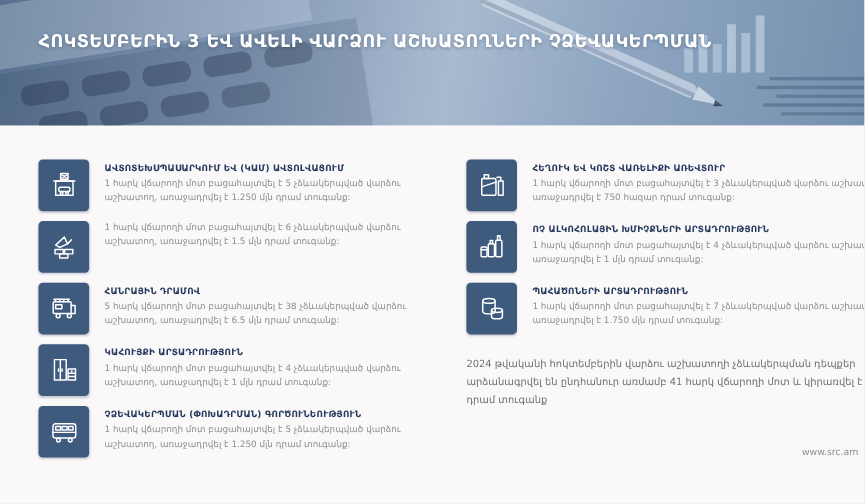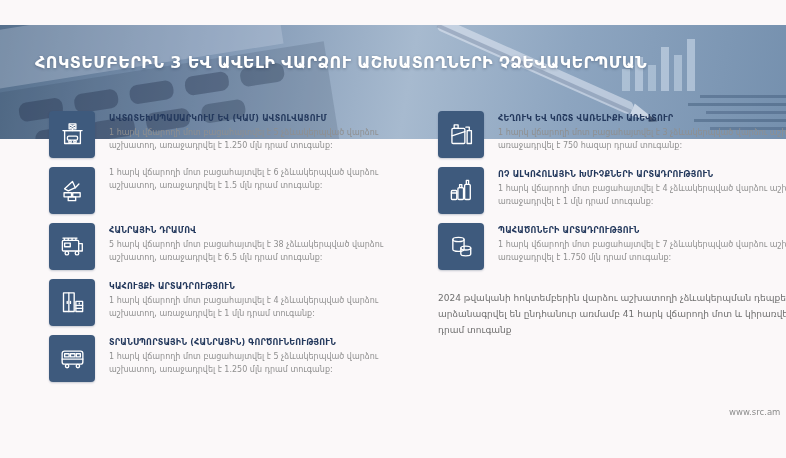--- a/index.html
+++ b/index.html
@@ -5,30 +5,29 @@
   html,body{margin:0;padding:0;background:#e8e8e8;}
   .page{
     position:relative;width:786px;height:458px;overflow:hidden;
     background:#fbf8f9;font-family:"DejaVu Sans",sans-serif;
     -webkit-font-smoothing:antialiased;
   }
   
   .header{
     position:absolute;left:0;top:0;width:786px;height:114px;overflow:hidden;
     background:linear-gradient(100deg,#56708d 0%,#7e95b2 26%,#a7bacf 52%,#8da5c0 72%,#7590ae 100%);
-    margin-top:25px;
   }
   .header-art{position:absolute;left:0;top:0;}
   .header-title{
     position:absolute;left:35px;top:20px;color:#ffffff;font-weight:bold;
     font-size:16px;line-height:35px;letter-spacing:.4px;white-space:nowrap;
     text-shadow:0 1px 3px rgba(20,35,60,.35);
   }
   
-  .col{position:absolute;top:111px;margin-left:14px;}
+  .col{position:absolute;top:145px;}
   .col-left{left:35px;width:356px;}
   .col-right{left:424px;width:380px;}
   .item{display:flex;align-items:flex-start;margin-bottom:9px;}
   .tile{
     flex:0 0 46px;width:46px;height:47px;margin-right:14px;border-radius:4px;
     background:#3e5a7d;display:flex;align-items:center;justify-content:center;
     box-shadow:0 1px 2px rgba(40,60,90,.25);
   }
   .tile svg{display:block;}
   .item-text{flex:1;min-width:0;}
@@ -165,21 +164,21 @@
           <rect x="2.8" y="5.5" width="18.4" height="11.5" rx="2"></rect>
             <path d="M2.8 12.5h18.4"></path>
           <rect x="5" y="7.8" width="4" height="2.8"></rect>
             <rect x="10.2" y="7.8" width="4" height="2.8"></rect>
             <rect x="15.4" y="7.8" width="3.6" height="2.8"></rect>
           <circle cx="7.2" cy="18.7" r="1.5"></circle>
             <circle cx="16.8" cy="18.7" r="1.5"></circle>
         </svg>
       </div>
       <div class="item-text">
-        <div class="item-title">ՏՐԱՆՍՊՈՐՏԱՅԻՆ (ՀԱՆՐԱՅԻՆ) ԳՈՐԾՈՒՆԵՈՒԹՅՈՒՆ</div>
+        <div class="item-title">ՉՁԵՎԱԿԵՐՊՄԱՆ (ՓՈԽԱԴՐՄԱՆ) ԳՈՐԾՈՒՆԵՈՒԹՅՈՒՆ</div>
         <div class="item-body">1 հարկ վճարողի մոտ բացահայտվել է 5 չձևակերպված վարձու աշխատող, առաջադրվել է 1.250 մլն դրամ տուգանք:</div>
       </div>
     </div>
 
   </div>
 
   <div class="col col-right">
 
     <div class="item">
       <div class="tile">

